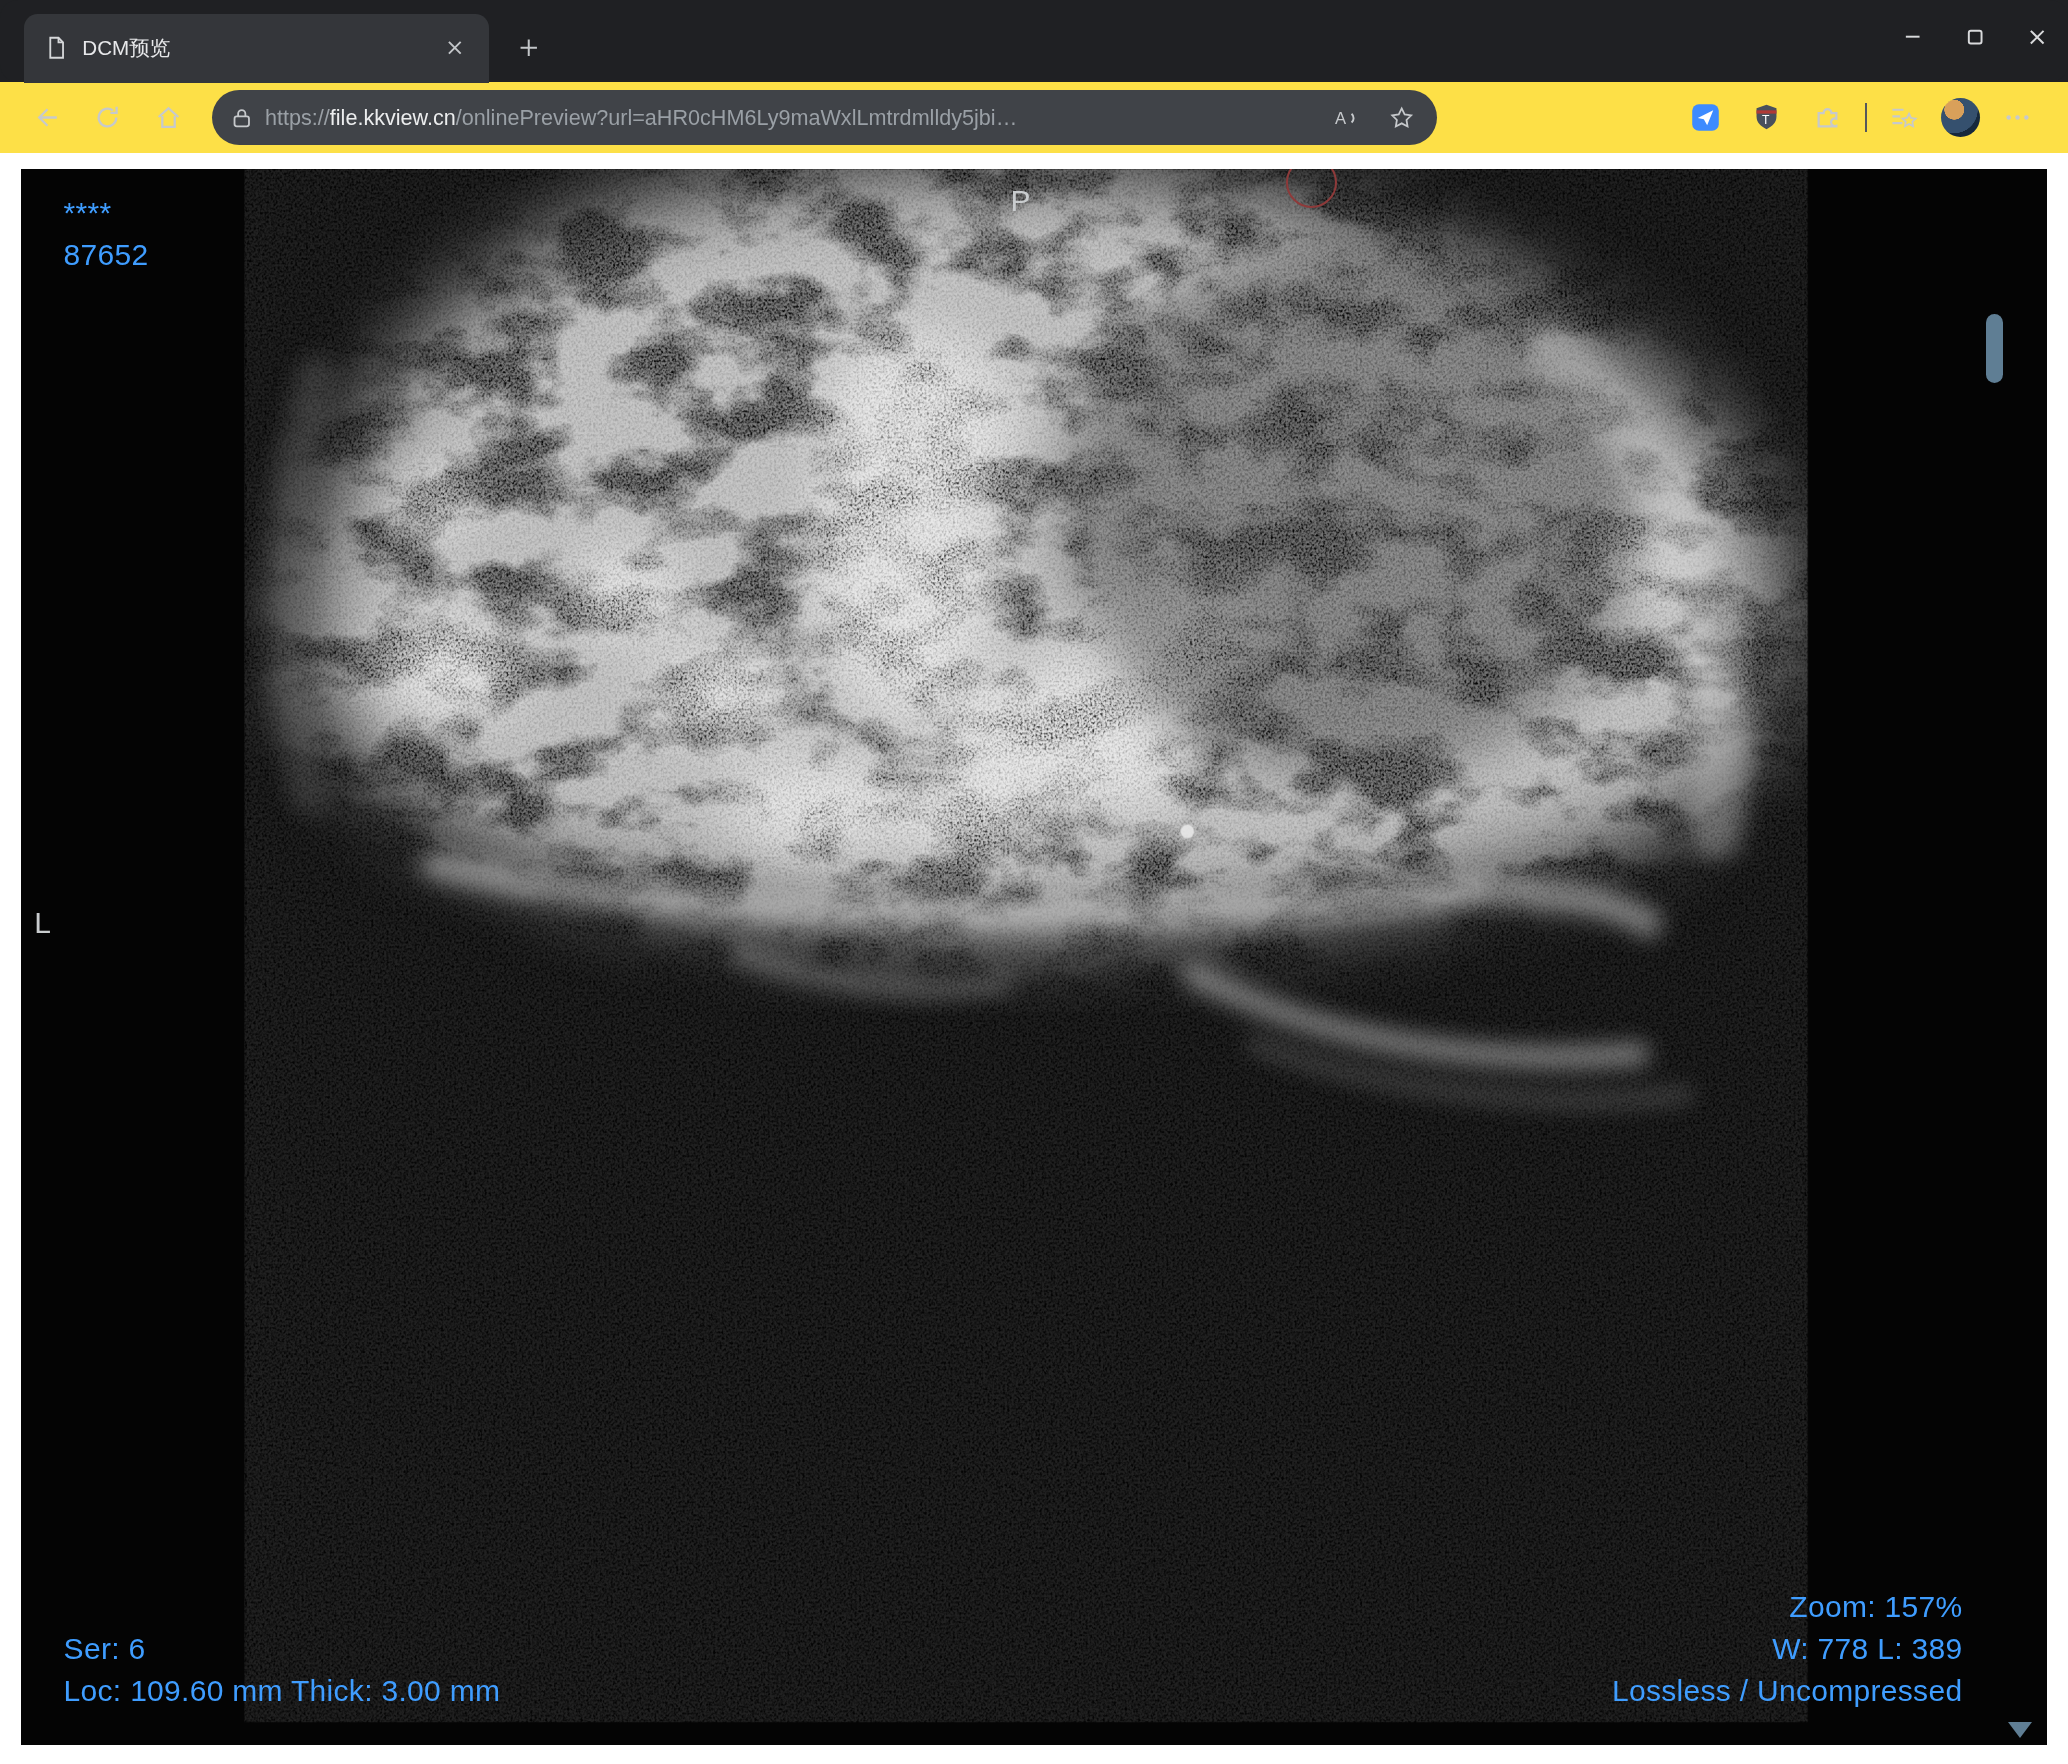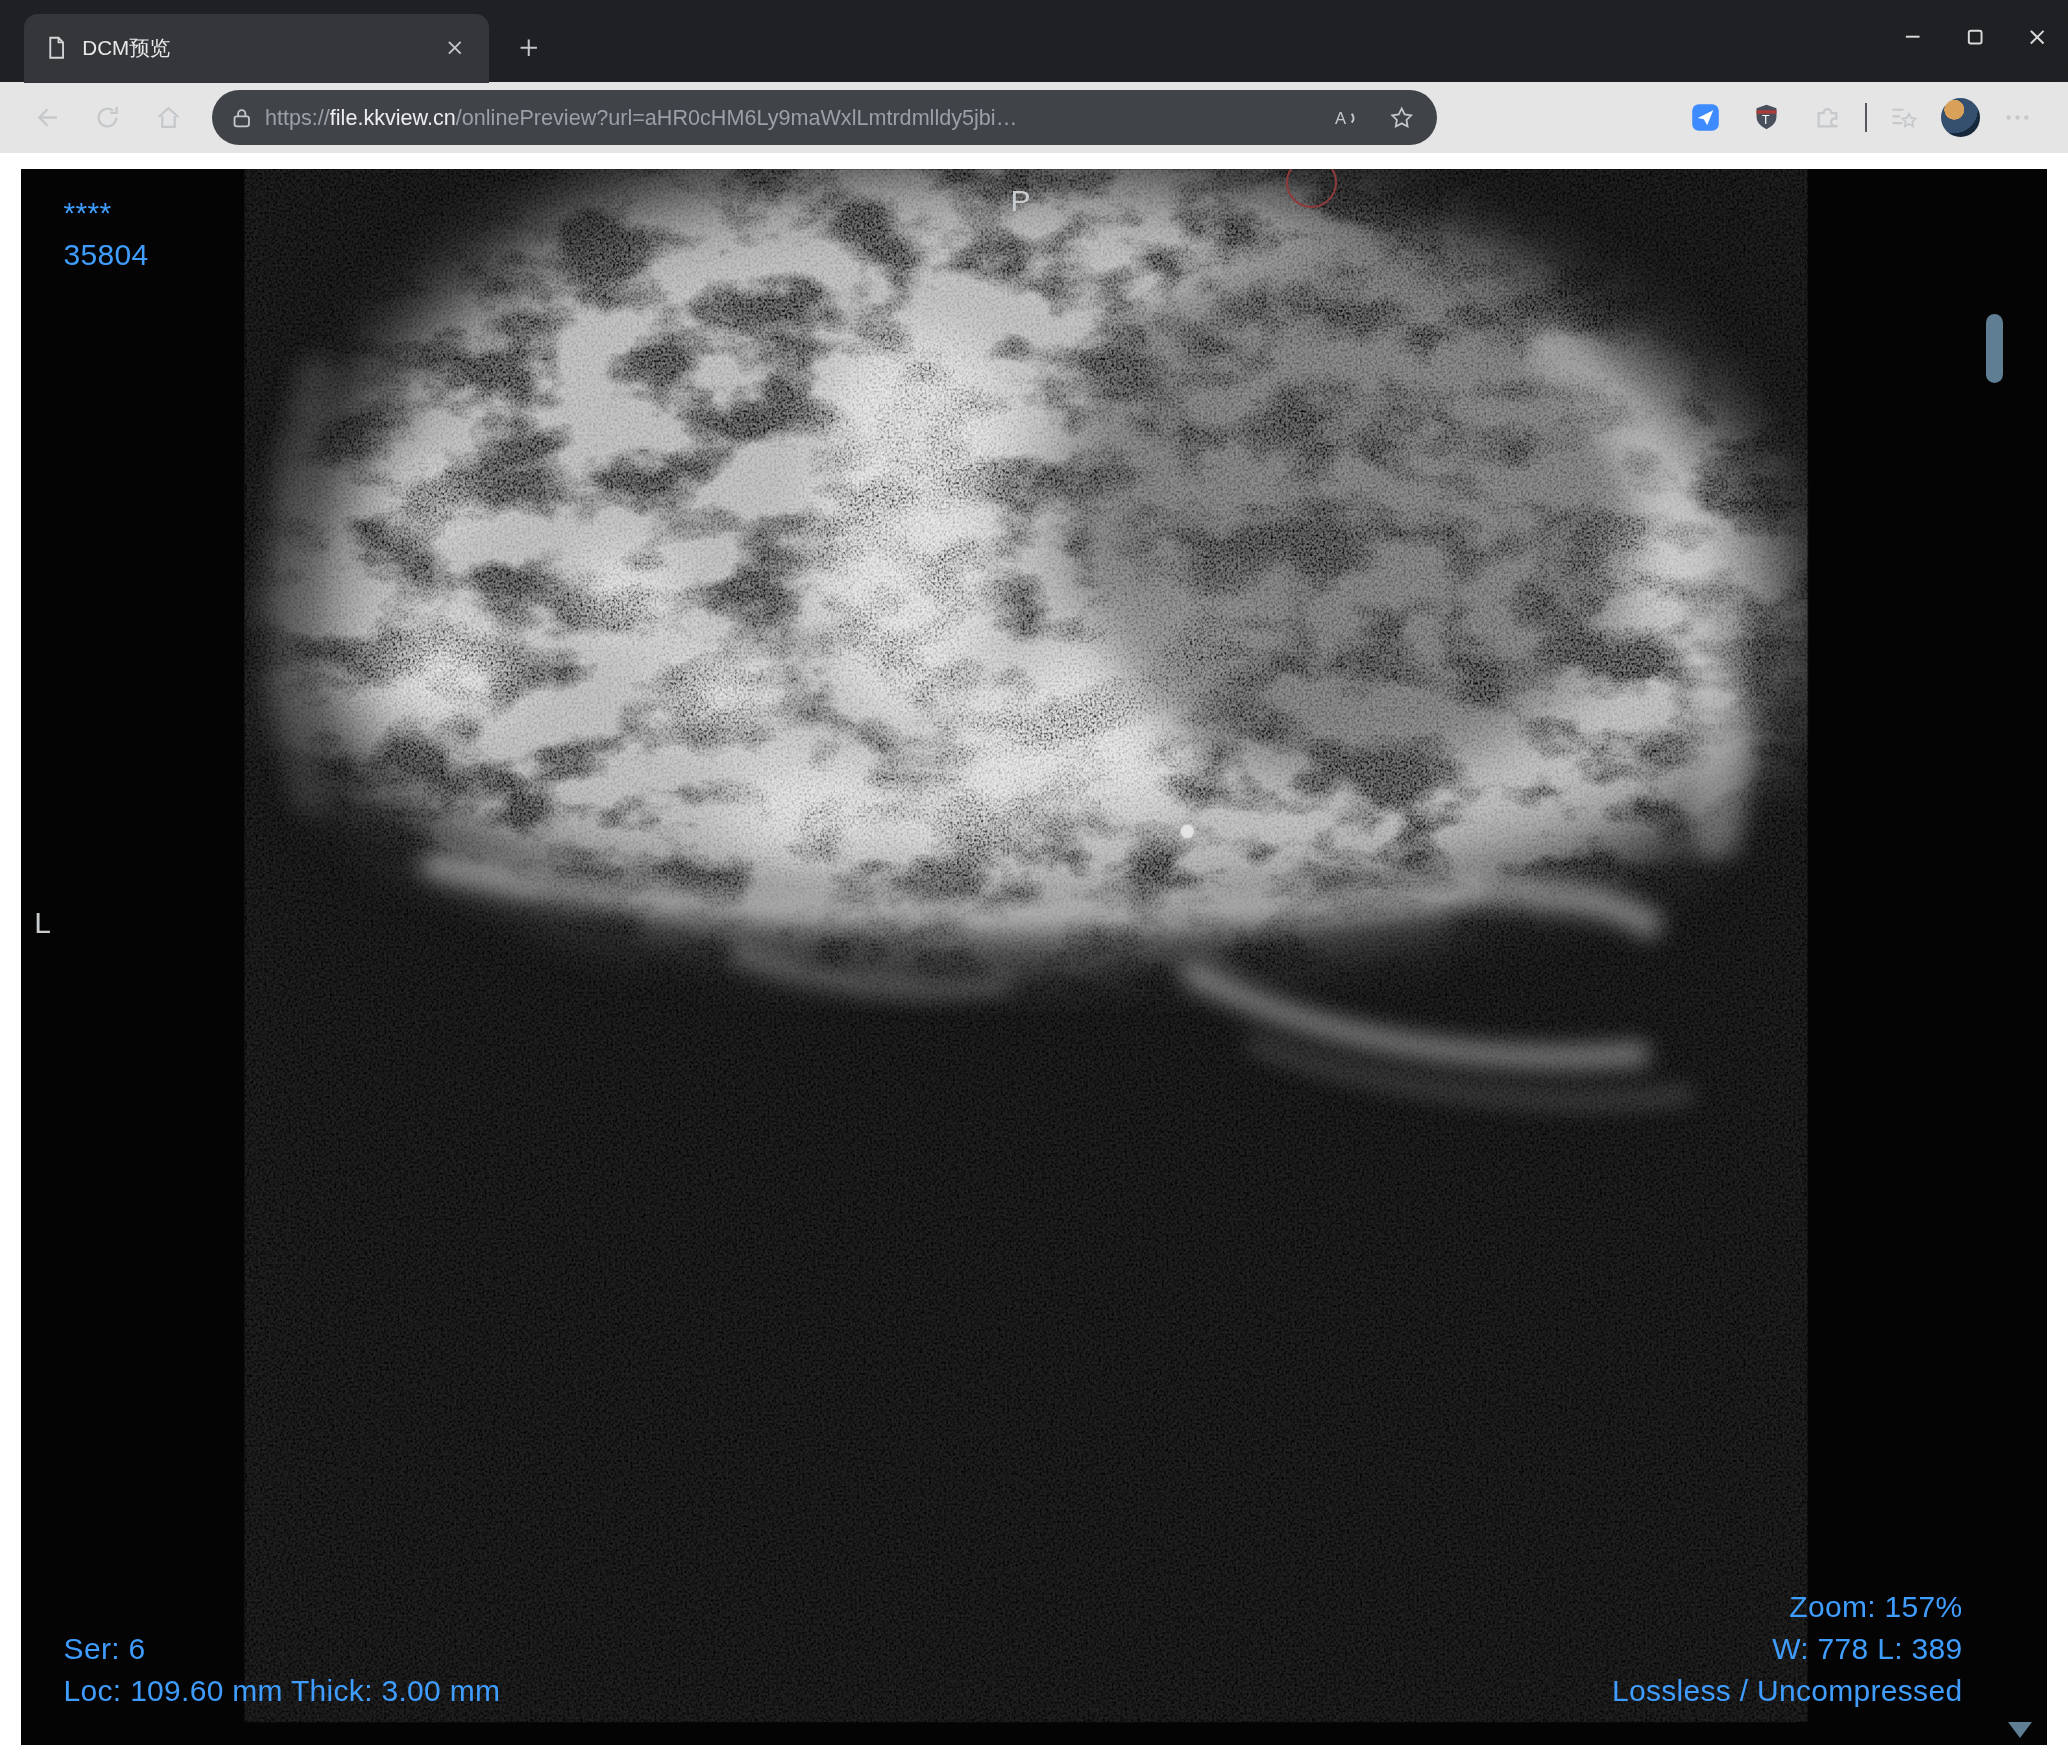--- a/index.html
+++ b/index.html
@@ -14,21 +14,21 @@
   .tab-title { flex:1; color:#e7e8ea; font-size:20.6px; white-space:nowrap;
                overflow:hidden; text-overflow:ellipsis; }
   .icon-btn { display:flex; align-items:center; justify-content:center;
               background:transparent; border:none; cursor:pointer; }
   .tab-close { width:37px; height:37px; border-radius:7.8px; }
   .new-tab { position:absolute; left:506px; top:25.5px; width:45px; height:45px; border-radius:7.8px; }
   .win-controls { position:absolute; right:0; top:0; height:74px; display:flex; }
   .win-btn { width:62px; height:74px; display:flex; align-items:center; justify-content:center;
              background:transparent; border:none; cursor:pointer; }
 
-  .toolbar { height:71px; background:#e5e5e5; display:flex; align-items:center;
+  .toolbar { height:71px; background:#fde047; display:flex; align-items:center;
              padding:0 19.6px; }
   .nav-btn { width:55px; height:55px; border-radius:9.8px; margin-right:5.9px; }
   .address-bar { width:1225px; height:55px; margin-left:9.8px; border-radius:27.4px;
                  background:#404348; display:flex; align-items:center;
                  padding:0 13.7px 0 17.6px; gap:11.8px; cursor:text; }
   .url-text { flex:1; font-size:21.6px; color:#9aa0a6; white-space:nowrap; overflow:hidden; }
   .url-domain { color:#ecedee; }
   .pill-btn { width:43px; height:43px; border-radius:7.8px; flex:0 0 auto; }
   .toolbar-right { margin-left:auto; display:flex; align-items:center; gap:13.7px; padding-right:7.8px; }
   .ext-btn { width:47px; height:47px; border-radius:7.8px; }
@@ -261,21 +261,21 @@
           <path d="M1257,893 C1400,946 1580,960 1700,944" stroke="#bbbbbb" stroke-width="14" opacity="0.3"></path>
           <path d="M1560,185 C1698,300 1758,500 1728,675" stroke="#cfcfcf" stroke-width="55" opacity="0.4"></path>
           <path d="M300,210 C262,360 258,510 295,640" stroke="#999999" stroke-width="36" opacity="0.22"></path>
         </g>
         <circle cx="1190" cy="676" r="7" fill="#e8e8e8" opacity="0.9"></circle>
       </g>
     </svg>
 
     <div class="ov ov-tl">
       <div>****</div>
-      <div>35804</div>
+      <div>87652</div>
     </div>
 
 
     <div class="orient orient-p">P</div>
     <div class="orient orient-l">L</div>
 
     <div class="ov ov-bl">
       <div>Ser: 6</div>
       <div>Loc: 109.60 mm Thick: 3.00 mm</div>
     </div>

